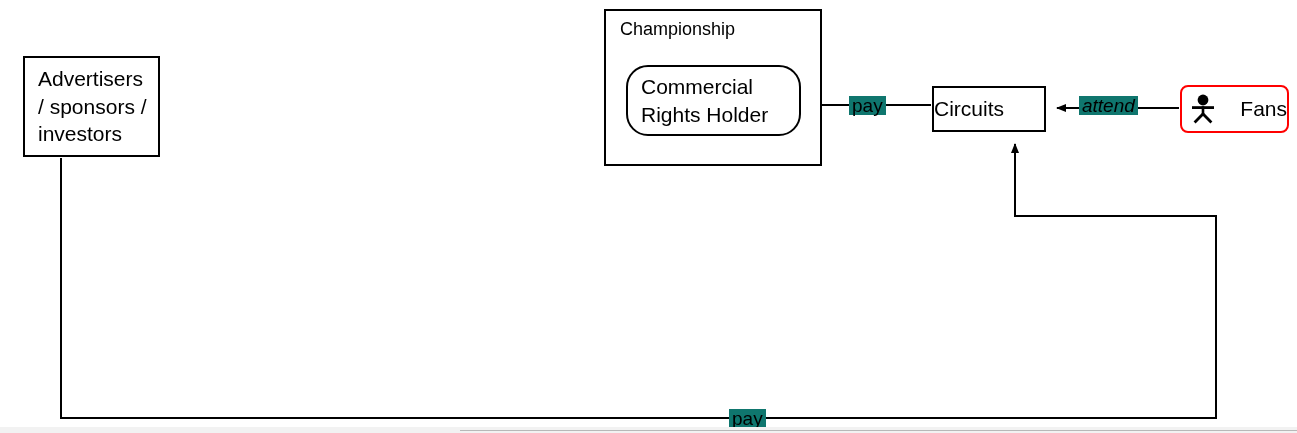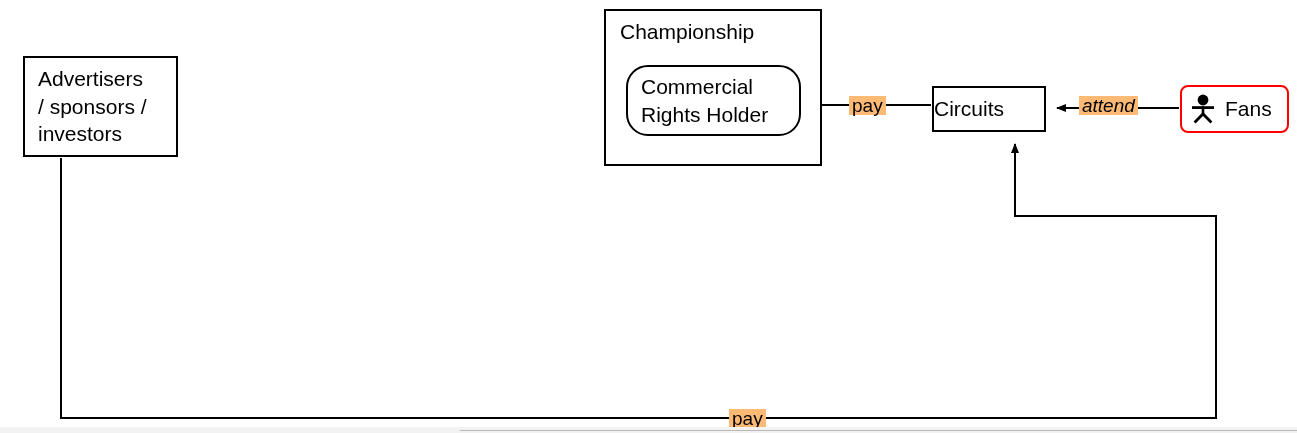--- a/index.html
+++ b/index.html
@@ -33,37 +33,37 @@
     align-items: center;
     font-size: 21px;
     color: #000000;
     line-height: 1.32;
   }
 
   
   #node-advertisers {
     left: 23px;
     top: 56px;
-    width: 155px;
+    width: 137px;
     height: 101px;
     padding: 0 0 0 13px;
     align-items: center;
   }
 
   
   #node-championship {
     left: 604px;
     top: 9px;
     width: 218px;
     height: 157px;
     align-items: flex-start;
     padding: 7px 0 0 14px;
   }
   #node-championship .container-label {
-    font-size: 21px;
+    font-size: 18px;
   }
 
   
   #node-crh {
     left: 626px;
     top: 65px;
     width: 175px;
     height: 71px;
     padding: 0 0 0 13px;
     border-radius: 22px;
@@ -81,31 +81,32 @@
   
   #node-fans {
     left: 1180px;
     top: 85px;
     width: 109px;
     height: 48px;
     border: 2px solid #ff0000;
     border-radius: 8px;
     padding-left: 8px;
     gap: 9px;
+    justify-content: space-between;
   }
   #node-fans .fans-label { font-size: 21px; }
 
   .actor-icon { flex: 0 0 auto; display: block; }
 
   
   .edge-label {
     position: absolute;
     font-size: 19px;
     color: #000000;
-    background: #fdba74;
+    background: #0f766e;
     padding: 0 3px;
     line-height: 1;
     white-space: nowrap;
   }
   #label-pay-crh { left: 849px; top: 96px; }
   #label-attend  { left: 1079px; top: 96px; font-style: italic; }
   #label-pay-bottom { left: 729px; top: 409px; }
 
   
   #bottom-band {

